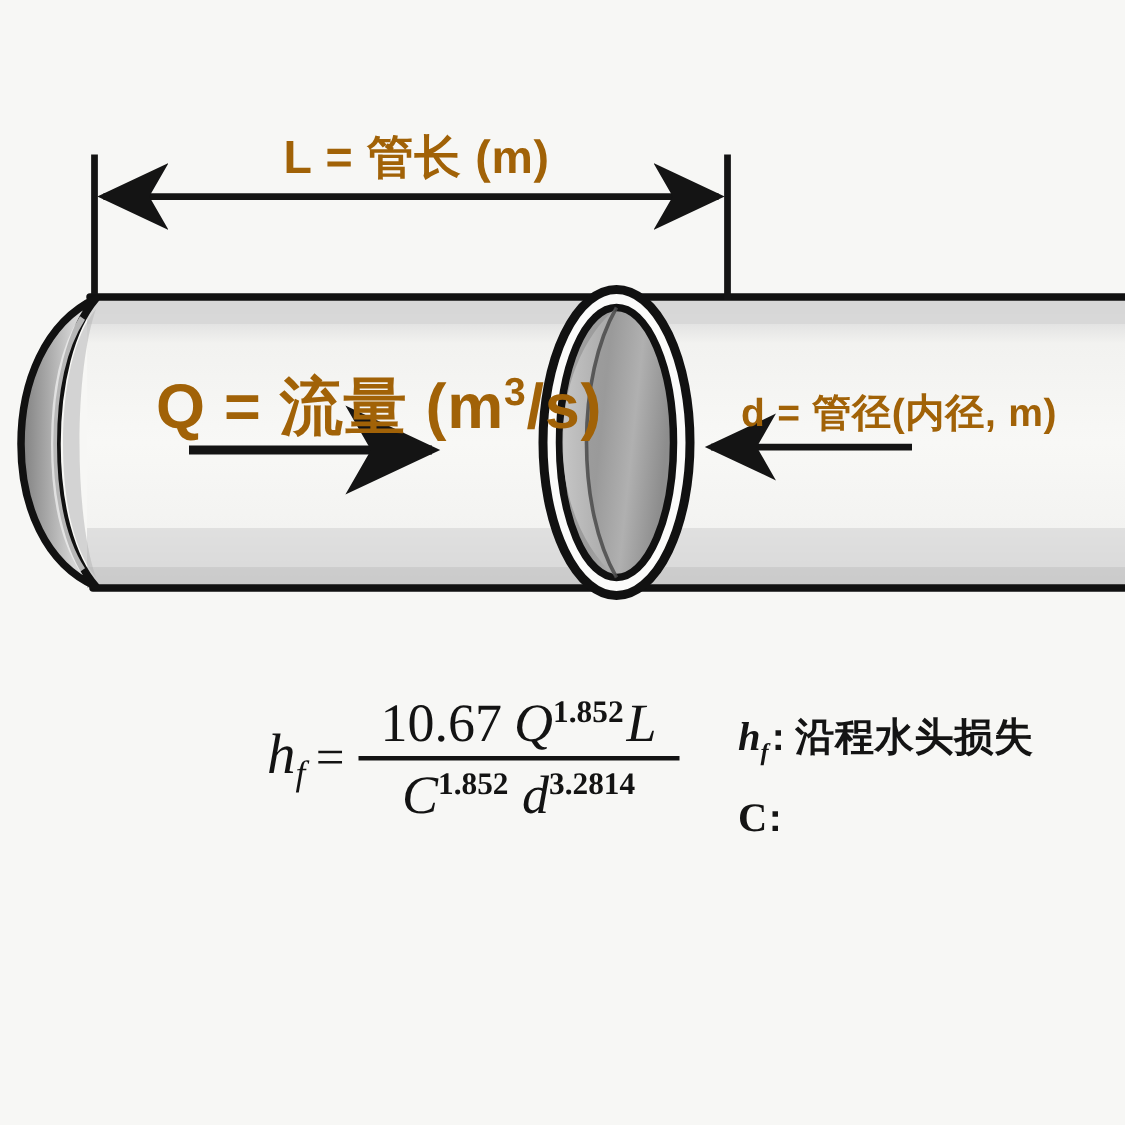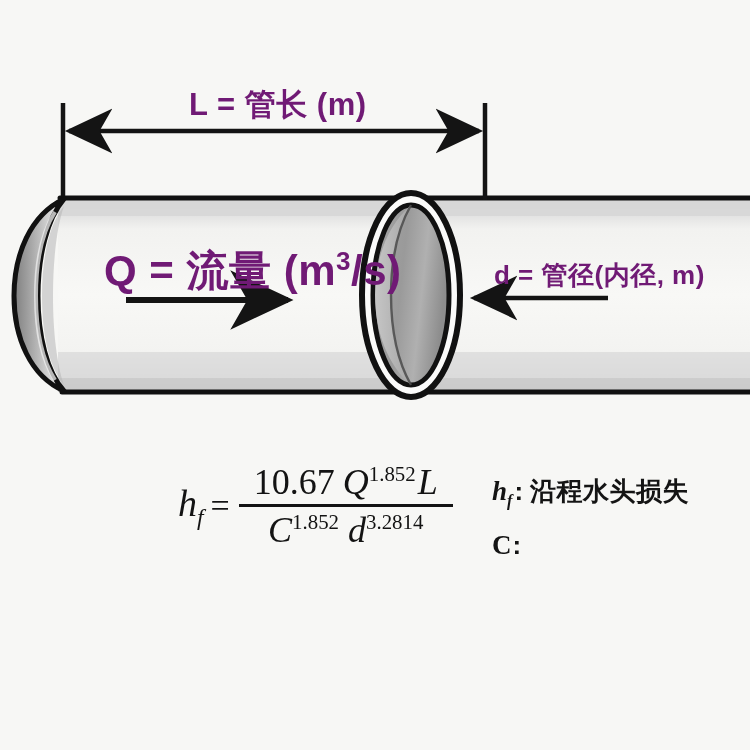--- a/index.html
+++ b/index.html
@@ -26,21 +26,21 @@
     left: 0;
     top: 0;
     width: 750px;
     height: 750px;
     display: block;
   }
   
   .lbl {
     position: absolute;
     white-space: nowrap;
-    color: #701a75;
+    color: #a16207;
     font-family: "Liberation Sans", sans-serif;
     font-weight: 700;
     letter-spacing: 0.5px;
   }
   #label-L {
     left: 189px;
     top: 84px;
     font-size: 31px;
   }
   #label-Q {
@@ -102,20 +102,21 @@
     width: 100%;
     min-width: 214px;
     margin: 2px 0 3px 0;
   }
   .it { font-style: italic; }
   .up { font-style: normal; margin-top: 28px; }
   .exp {
     font-size: 0.58em;
     vertical-align: super;
     font-style: normal;
+    font-weight: bold;
   }
   
   #legend {
     position: absolute;
     left: 492px;
     top: 474px;
     display: flex;
     flex-direction: column;
     gap: 19px;
   }

